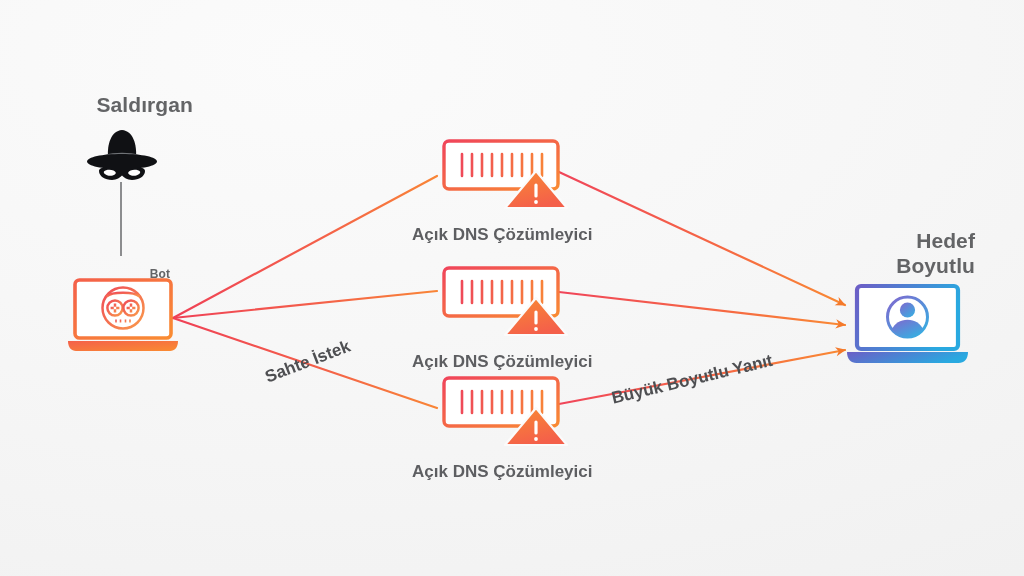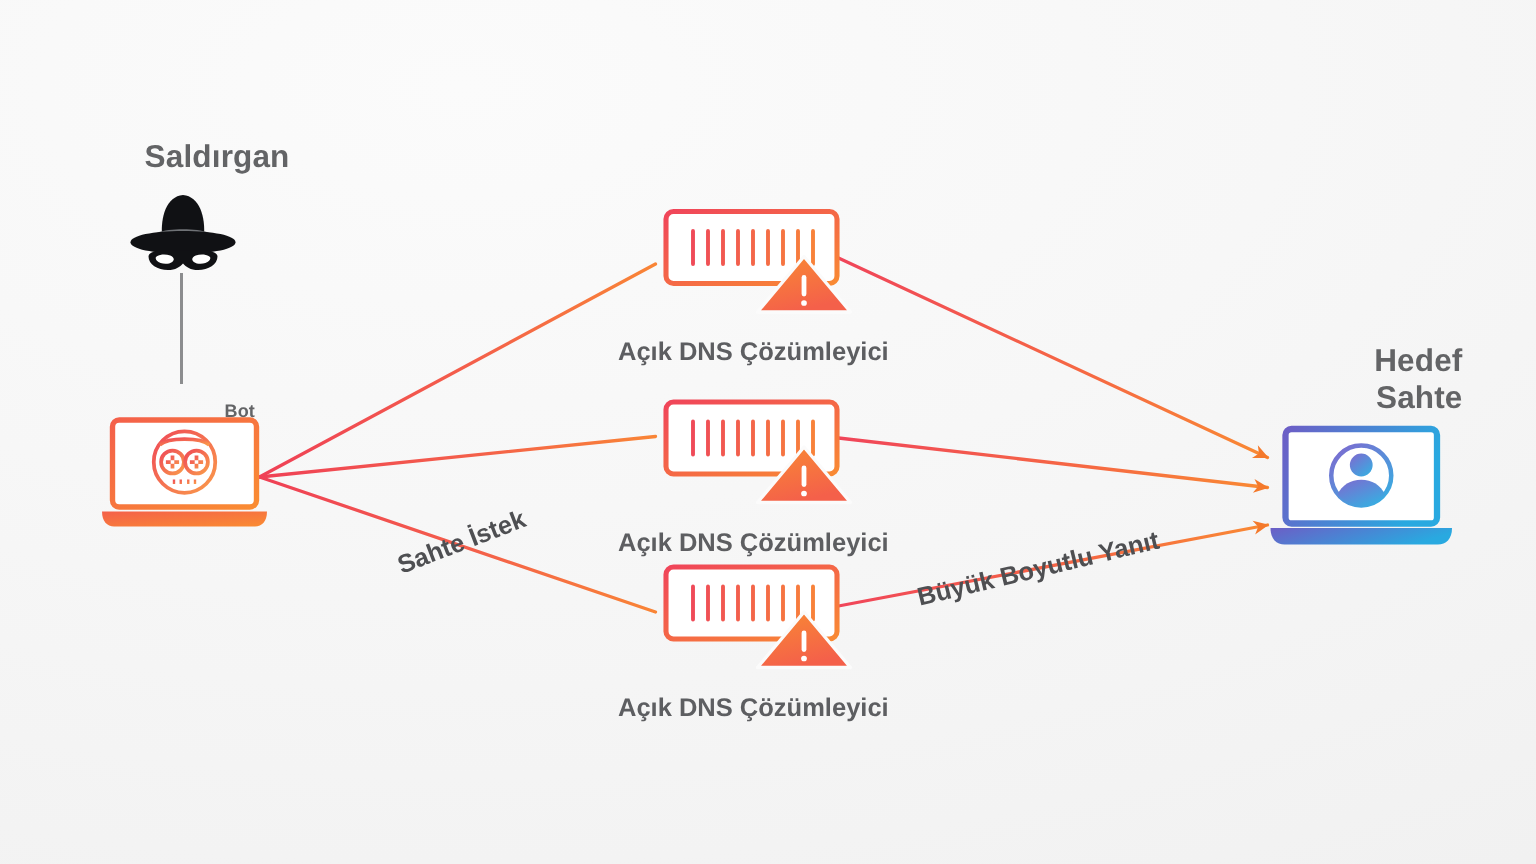--- a/index.html
+++ b/index.html
@@ -211,21 +211,21 @@
       <path d="M-4 58 H110" stroke="url(#srvTick)" stroke-width="3.2" stroke-linecap="round" fill="none"></path>
       <path d="M96 33 L127 70 H65 Z" fill="url(#triFill)" stroke="#fbfbfb" stroke-width="2.2" stroke-linejoin="round"></path>
       <path d="M96 47 v11" stroke="#ffffff" stroke-width="3.2" stroke-linecap="round"></path>
       <circle cx="96" cy="64" r="1.9" fill="#ffffff"></circle>
     </svg>
     <div class="resolver-label">Açık DNS Çözümleyici</div>
   </div>
 
   <div class="node-label" id="victim-label">
     <div>Hedef</div>
-    <div>Sahte</div>
+    <div>Boyutlu</div>
   </div>
 
   <svg id="victim-icon" viewBox="0 0 125 86">
     <rect x="12" y="3" width="101" height="63" rx="4" ry="4" fill="#ffffff" stroke="url(#vicStroke)" stroke-width="4.2"></rect>
     <path d="M2 69 H123 C123 76.4 119 80 113.6 80 H11.4 C6 80 2 76.4 2 69 Z" fill="url(#vicStroke)"></path>
     <circle cx="62.5" cy="34" r="20" fill="none" stroke="url(#vicFill)" stroke-width="3"></circle>
     <circle cx="62.5" cy="27" r="7.6" fill="url(#vicFill)"></circle>
     <path d="M46.6 46.8 C49.6 40.2 55.4 36.8 62.5 36.8 C69.6 36.8 75.4 40.2 78.4 46.8
              C73.8 51.2 68.5 53.4 62.5 53.4 C56.5 53.4 51.2 51.2 46.6 46.8 Z" fill="url(#vicFill)"></path>
   </svg>

